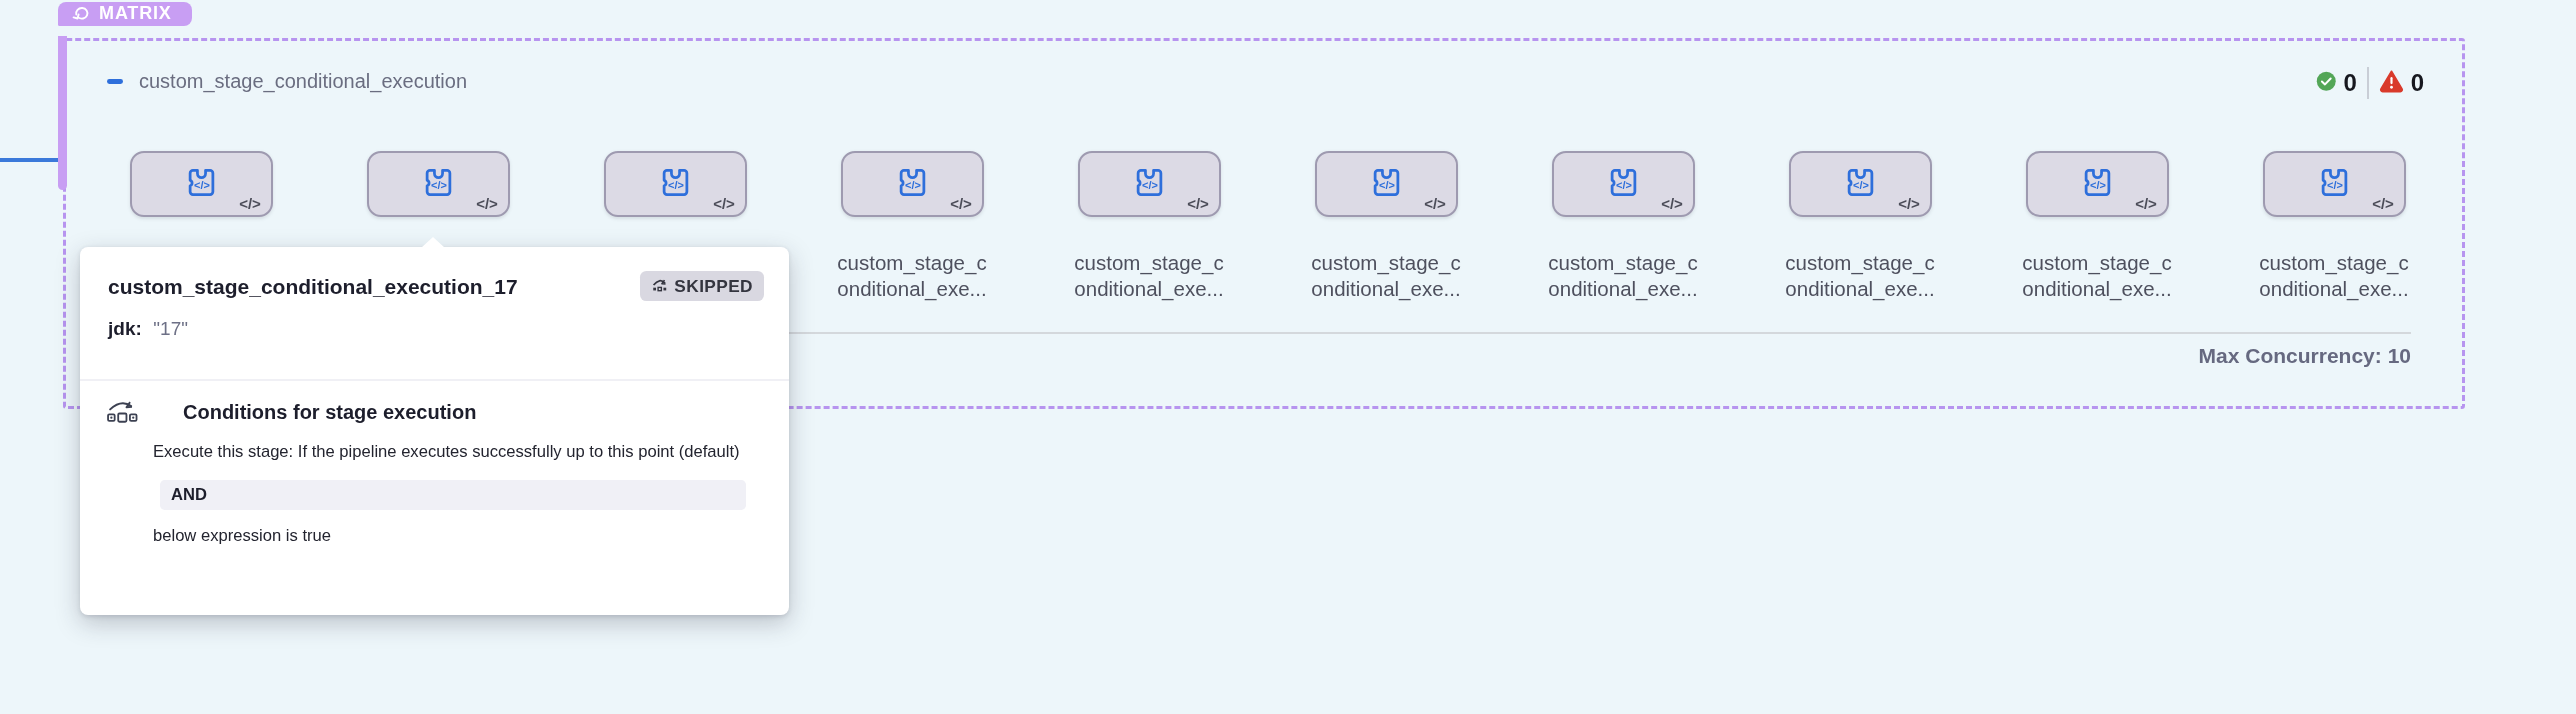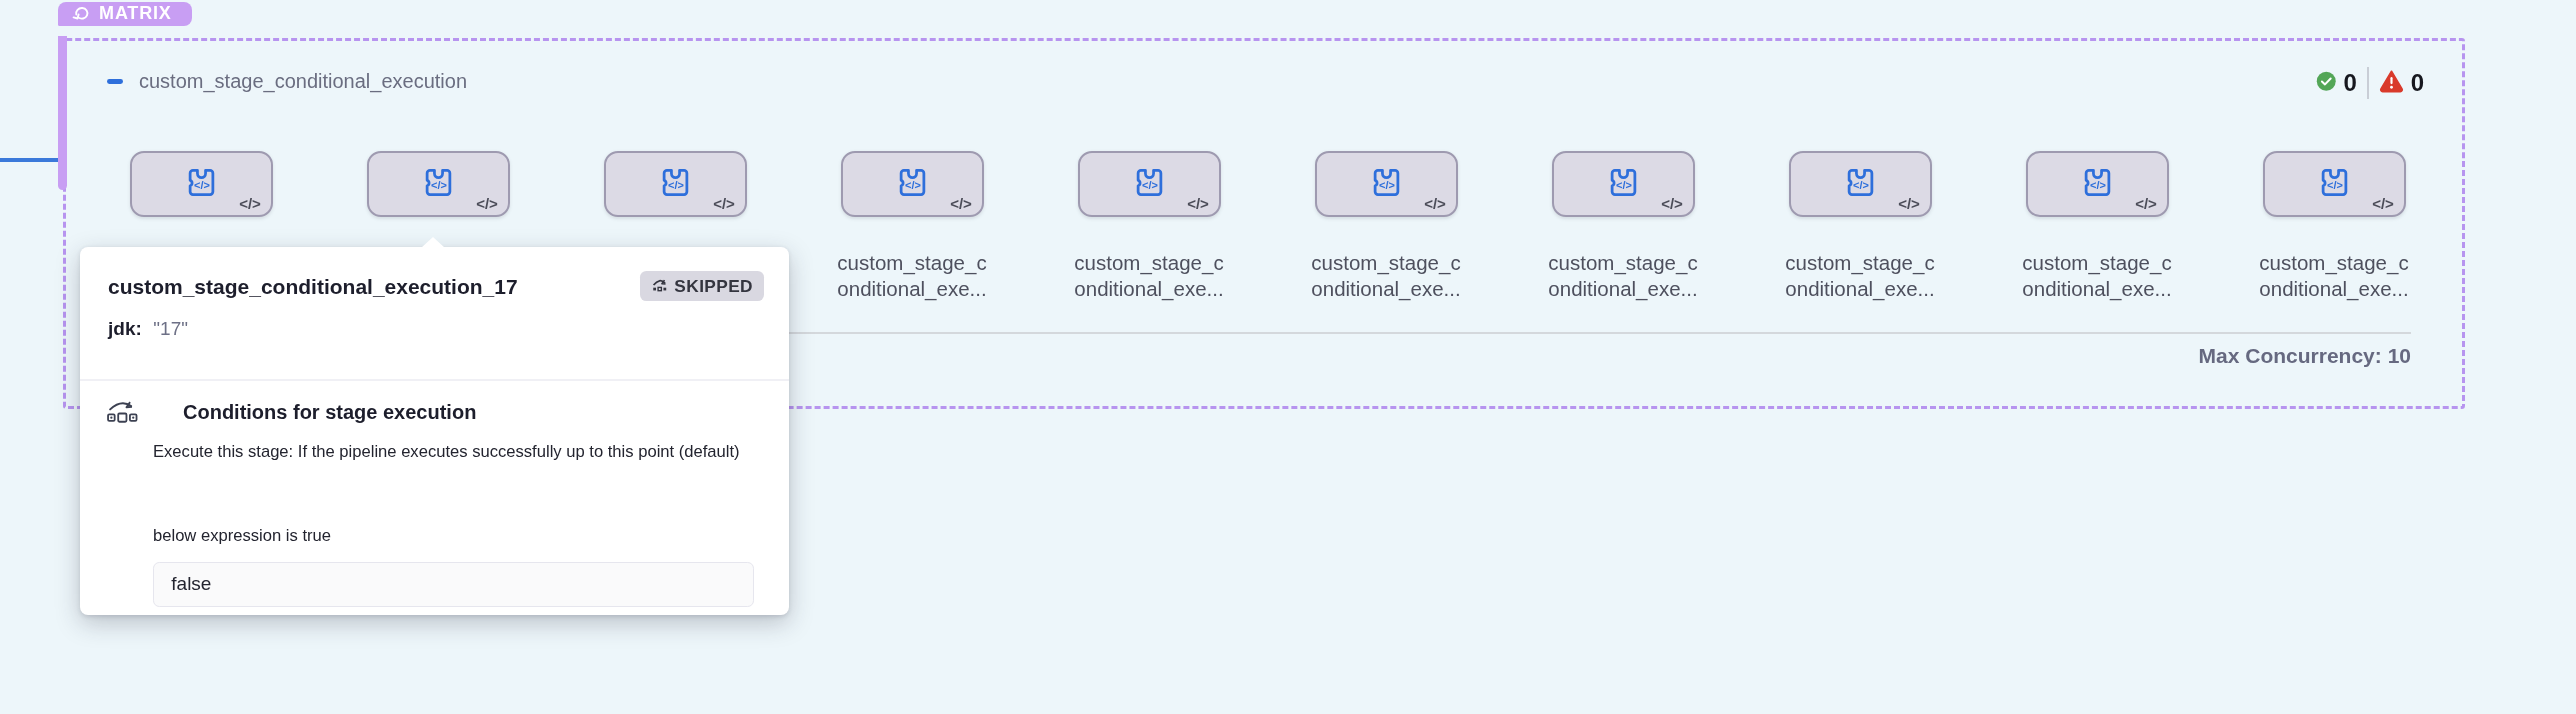--- a/index.html
+++ b/index.html
@@ -265,16 +265,16 @@
       <rect x="2.5" y="21" width="8" height="8" rx="1.5" fill="none" stroke="#3c4152" stroke-width="2.2"></rect>
       <circle cx="6.5" cy="25" r="1.4" fill="#3c4152"></circle>
       <rect x="14.8" y="20" width="10" height="10" rx="1.5" fill="none" stroke="#3c4152" stroke-width="2.2"></rect>
       <rect x="29" y="21" width="8" height="8" rx="1.5" fill="none" stroke="#3c4152" stroke-width="2.2"></rect>
       <circle cx="33" cy="25" r="1.4" fill="#3c4152"></circle>
     </svg>
   </span>
   <div class="cond-title">Conditions for stage execution</div>
   <div class="cond-desc">Execute this stage: If the pipeline executes successfully up to this point (default)</div>
 
+  <div class="and-bar">AND</div>
   <div class="cond-note">below expression is true</div>
-  <div class="expr-box">false</div>
 </div>
 
 
 </body></html>

